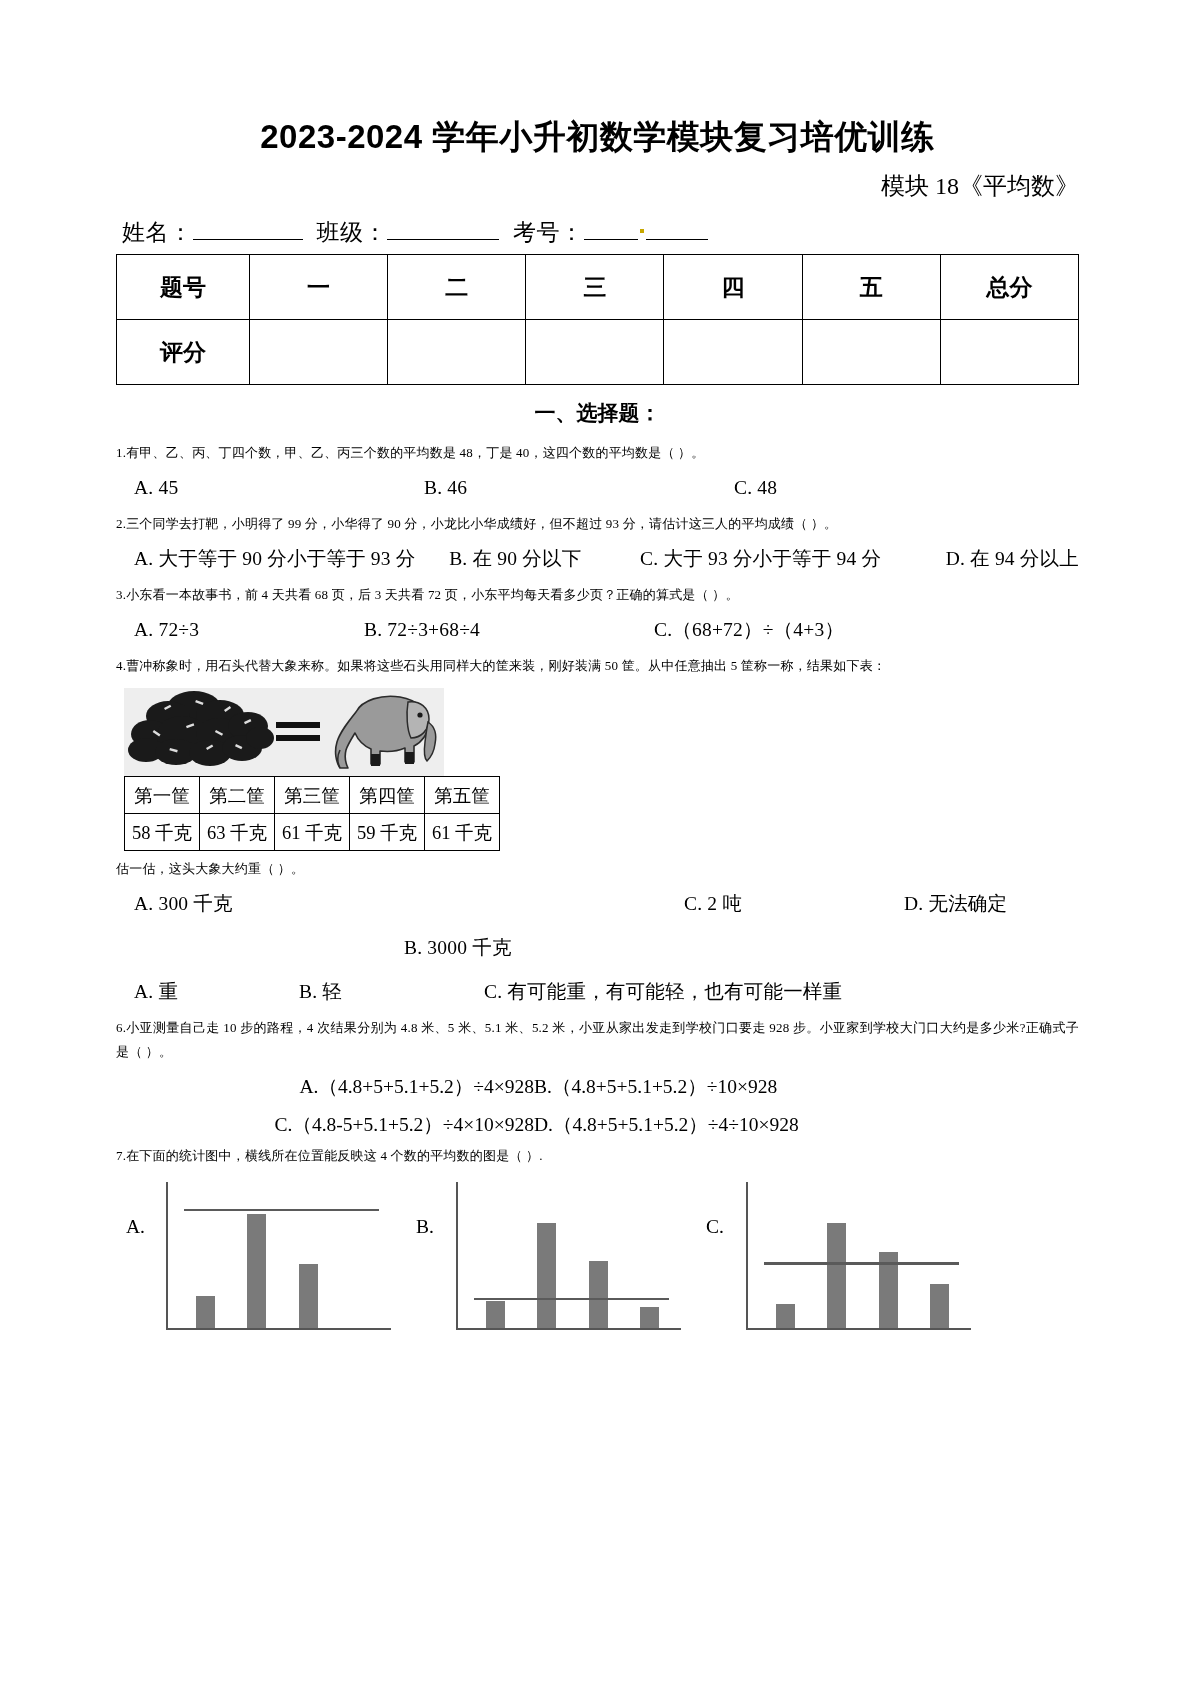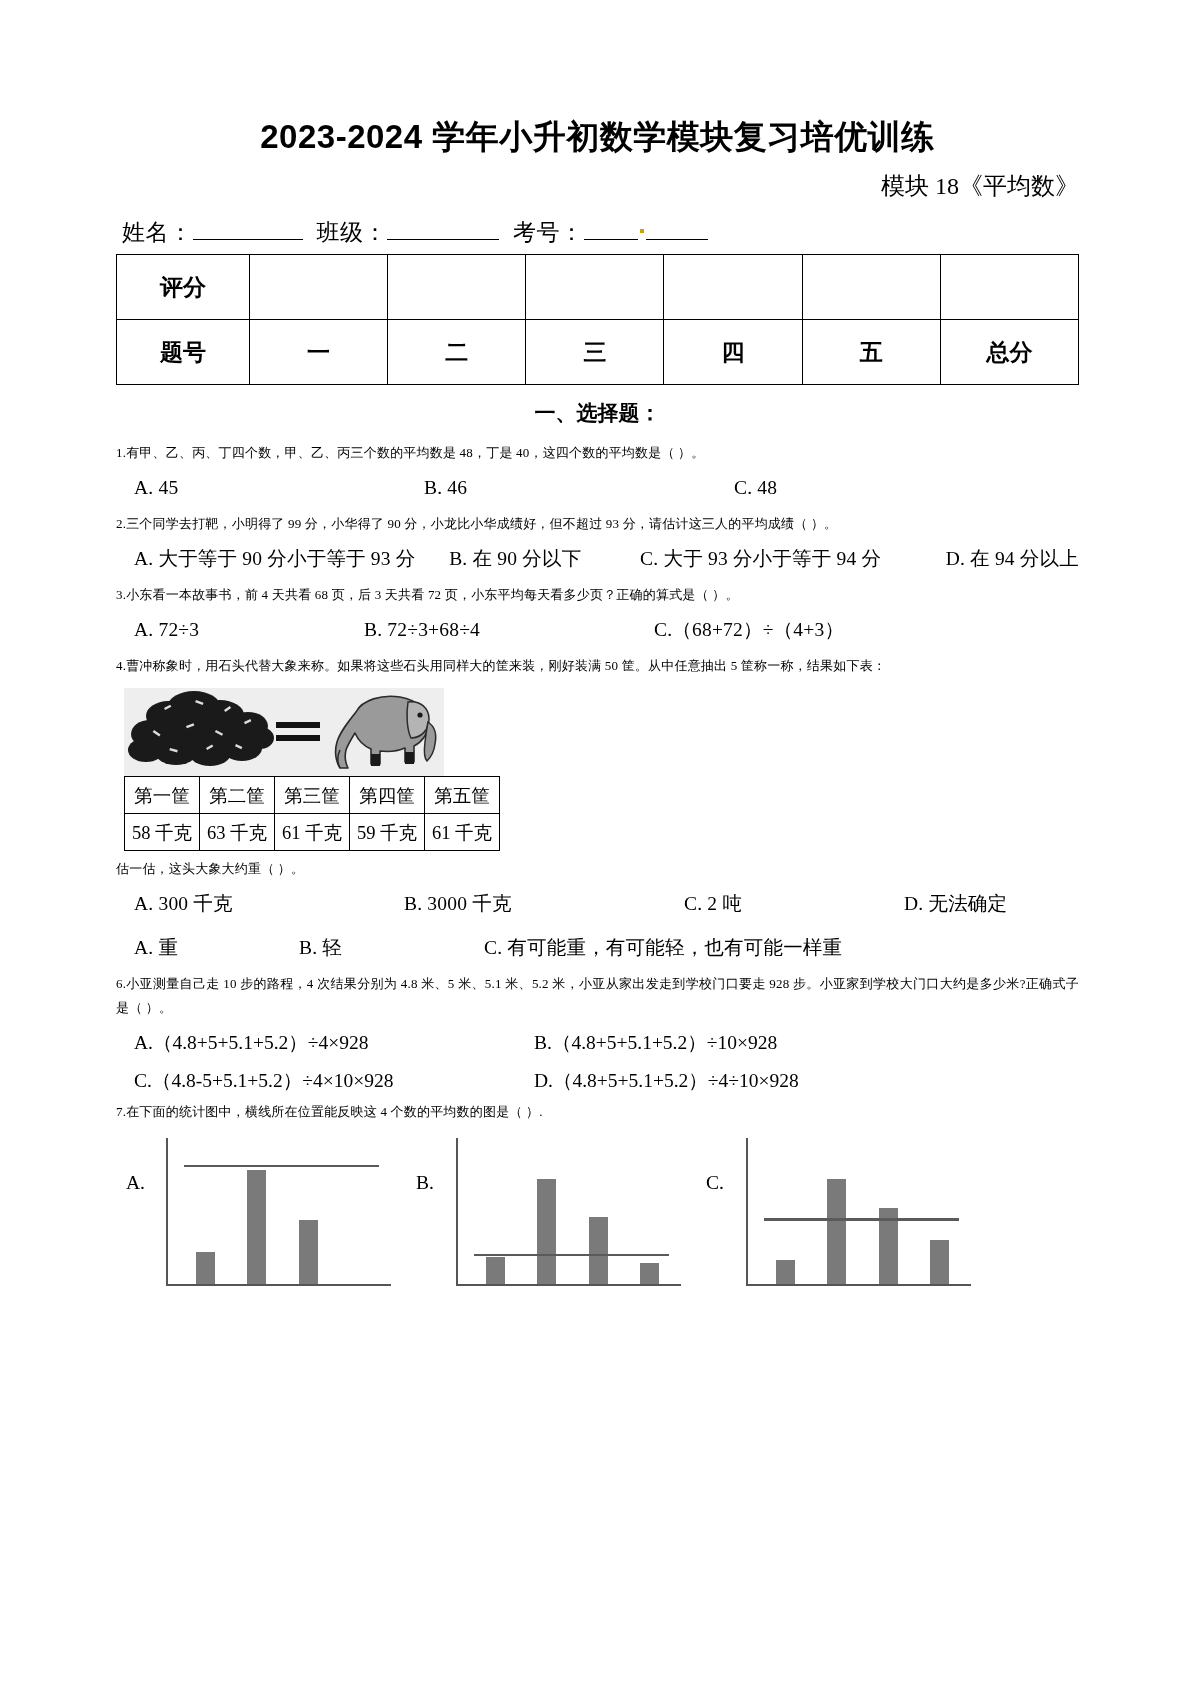--- a/index.html
+++ b/index.html
@@ -116,28 +116,28 @@
   .opts-w3 .opt:nth-child(2) { width: 310px; }
 
   .opts-q2 .opt:nth-child(1) { width: 330px; }
   .opts-q2 .opt:nth-child(2) { width: 200px; }
   .opts-q2 .opt:nth-child(3) { width: 320px; }
 
   .opts-q3 .opt:nth-child(1) { width: 230px; }
   .opts-q3 .opt:nth-child(2) { width: 290px; }
 
   .opts-q4 .opt:nth-child(1) { width: 270px; }
-  .opts-q4 .opt:nth-child(2) { width: 280px; }
+  .opts-q4 .opt:nth-child(2) { width: 280px; margin-top: 44px; }
   .opts-q4 .opt:nth-child(3) { width: 220px; }
 
   .opts-q5 .opt:nth-child(1) { width: 165px; }
   .opts-q5 .opt:nth-child(2) { width: 185px; }
 
   .opts-q6row { display:flex; padding-left: 18px; font-size: 19.5px; line-height: 1.95; }
-  .opts-q6row .opt:nth-child(1) { width: 400px; }
+  .opts-q6row .opt:nth-child(1) { width: 400px; text-align: right; }
 
   
   .fig-elephant {
     width: 320px;
     height: 88px;
     background: #eeeeee;
     margin: 10px 0 0 8px;
     position: relative;
     overflow: hidden;
   }
@@ -222,36 +222,36 @@
   <div class="doc-title">2023-2024 学年小升初数学模块复习培优训练</div>
   <div class="doc-subtitle">模块 18《平均数》</div>
 
   <div class="idline">
     <span>姓名：</span><span class="blank-u b1"></span><span class="gap-sm"></span><span>班级：</span><span class="blank-u b2"></span><span class="gap-sm"></span><span>考号：</span><span class="blank-u b3"></span><span class="dot-mark"></span><span class="blank-u b4"></span>
   </div>
 
   <table class="score">
     <tbody>
           <tr>
-      <td class="lbl">评分</td>
-      <td></td>
-      <td></td>
-      <td></td>
-      <td></td>
-      <td></td>
-      <td></td>
-    </tr>
-    <tr>
       <td class="lbl">题号</td>
       <td>一</td>
       <td>二</td>
       <td>三</td>
       <td>四</td>
       <td>五</td>
       <td>总分</td>
+    </tr>
+    <tr>
+      <td class="lbl">评分</td>
+      <td></td>
+      <td></td>
+      <td></td>
+      <td></td>
+      <td></td>
+      <td></td>
     </tr>
   </tbody>
       </table>
 
   <div class="section-head">一、选择题：</div>
 
   <div class="q">1.有甲、乙、丙、丁四个数，甲、乙、丙三个数的平均数是 48，丁是 40，这四个数的平均数是（    ）。</div>
   <div class="opts opts-w3">
     <span class="opt">A. 45</span>
     <span class="opt">B. 46</span>

